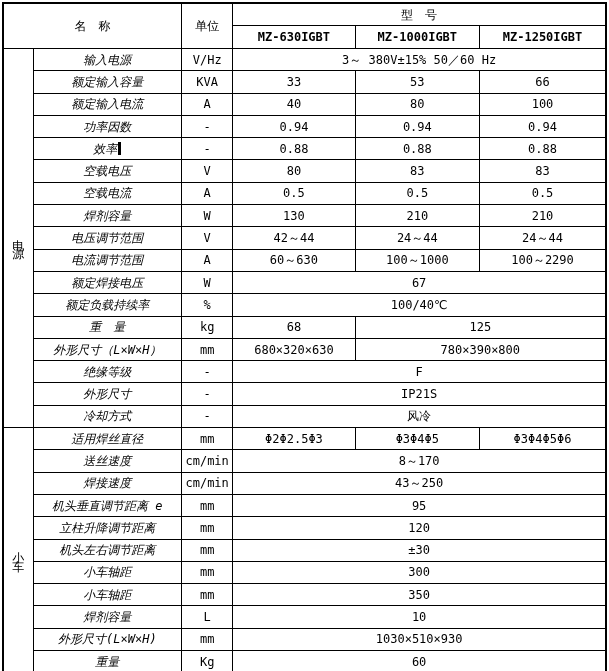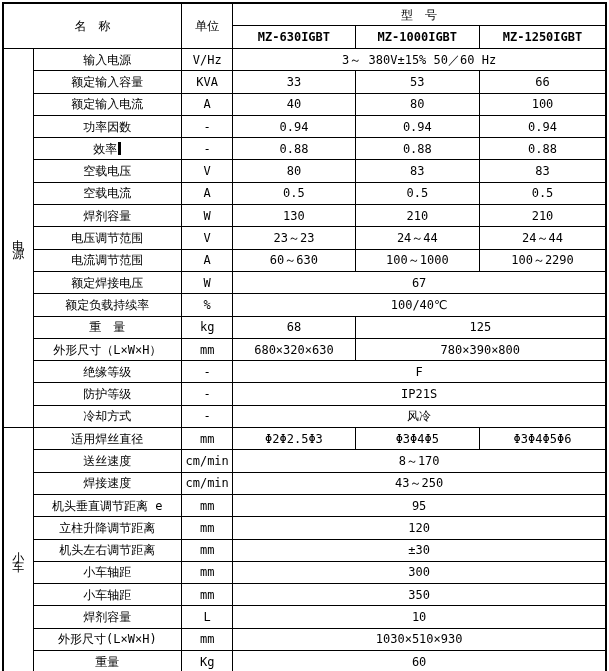--- a/index.html
+++ b/index.html
@@ -31,20 +31,21 @@
     white-space: nowrap;
     overflow: hidden;
     height: 21.3px;
     line-height: 1;
   }
   thead tr.hrow1 th { height: 21px; }
   thead tr.hrow2 th { height: 22px; font-weight: bold; }
   td.name-cell {
     text-align: left;
     padding-left: 9px;
+    font-style: italic;
   }
   td.group-cell {
     padding: 0;
   }
   .vtext {
     writing-mode: vertical-rl;
     text-orientation: upright;
     letter-spacing: 8px;
     margin: 0 auto;
     line-height: 1;
@@ -137,21 +138,21 @@
         <tr>
           <td class="name-cell"><span>焊剂容量</span></td>
           <td>W</td>
           <td>130</td>
           <td>210</td>
           <td>210</td>
         </tr>
         <tr>
           <td class="name-cell"><span>电压调节范围</span></td>
           <td>V</td>
-          <td>23～23</td>
+          <td>42～44</td>
           <td>24～44</td>
           <td>24～44</td>
         </tr>
         <tr>
           <td class="name-cell"><span>电流调节范围</span></td>
           <td>A</td>
           <td>60～630</td>
           <td>100～1000</td>
           <td>100～2290</td>
         </tr>
@@ -176,21 +177,21 @@
           <td>mm</td>
           <td>680×320×630</td>
           <td colspan="2">780×390×800</td>
         </tr>
         <tr>
           <td class="name-cell"><span>绝缘等级</span></td>
           <td>-</td>
           <td colspan="3">F</td>
         </tr>
         <tr>
-          <td class="name-cell"><span>防护等级</span></td>
+          <td class="name-cell"><span>外形尺寸</span></td>
           <td>-</td>
           <td colspan="3">IP21S</td>
         </tr>
         <tr>
           <td class="name-cell"><span>冷却方式</span></td>
           <td>-</td>
           <td colspan="3">风冷</td>
         </tr>
         <tr>
           <td class="group-cell" rowspan="11">

